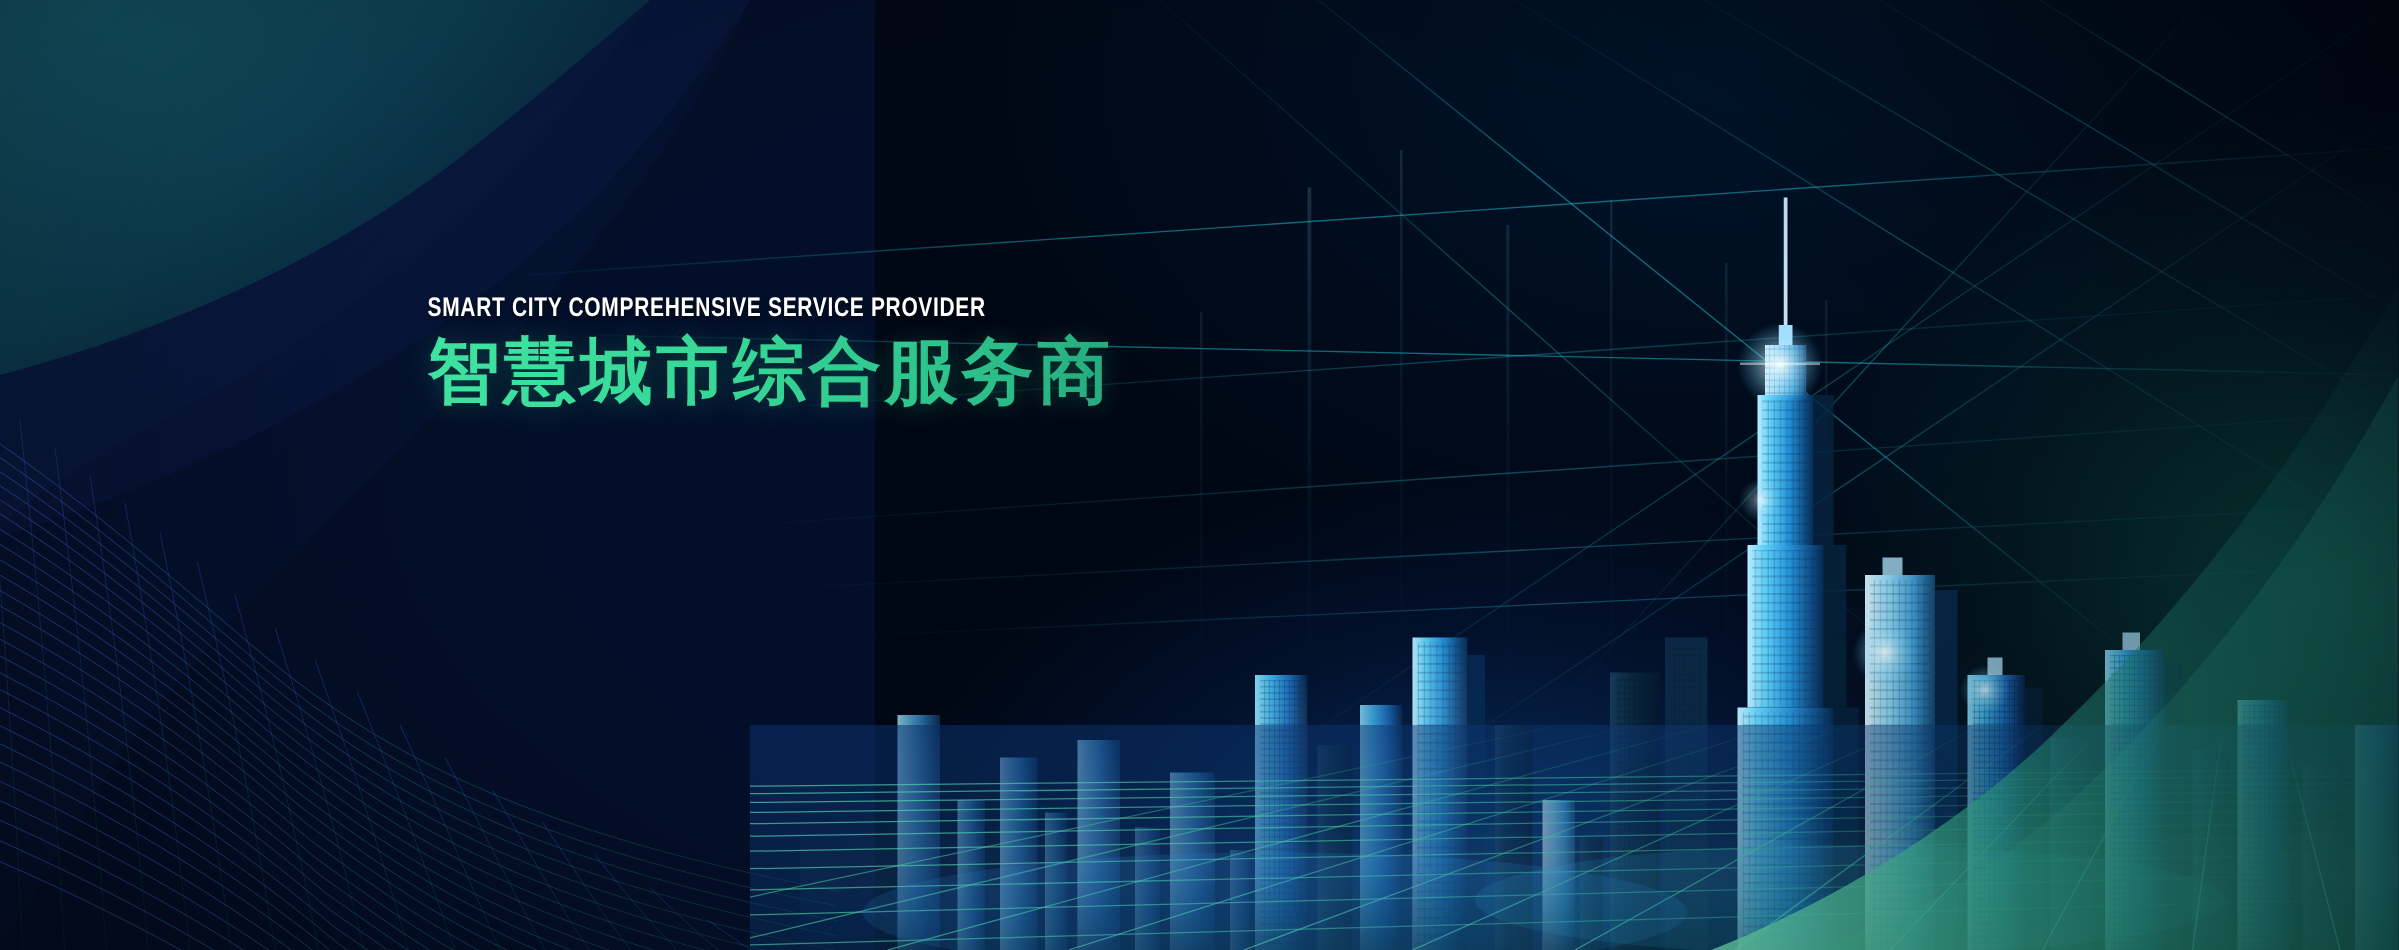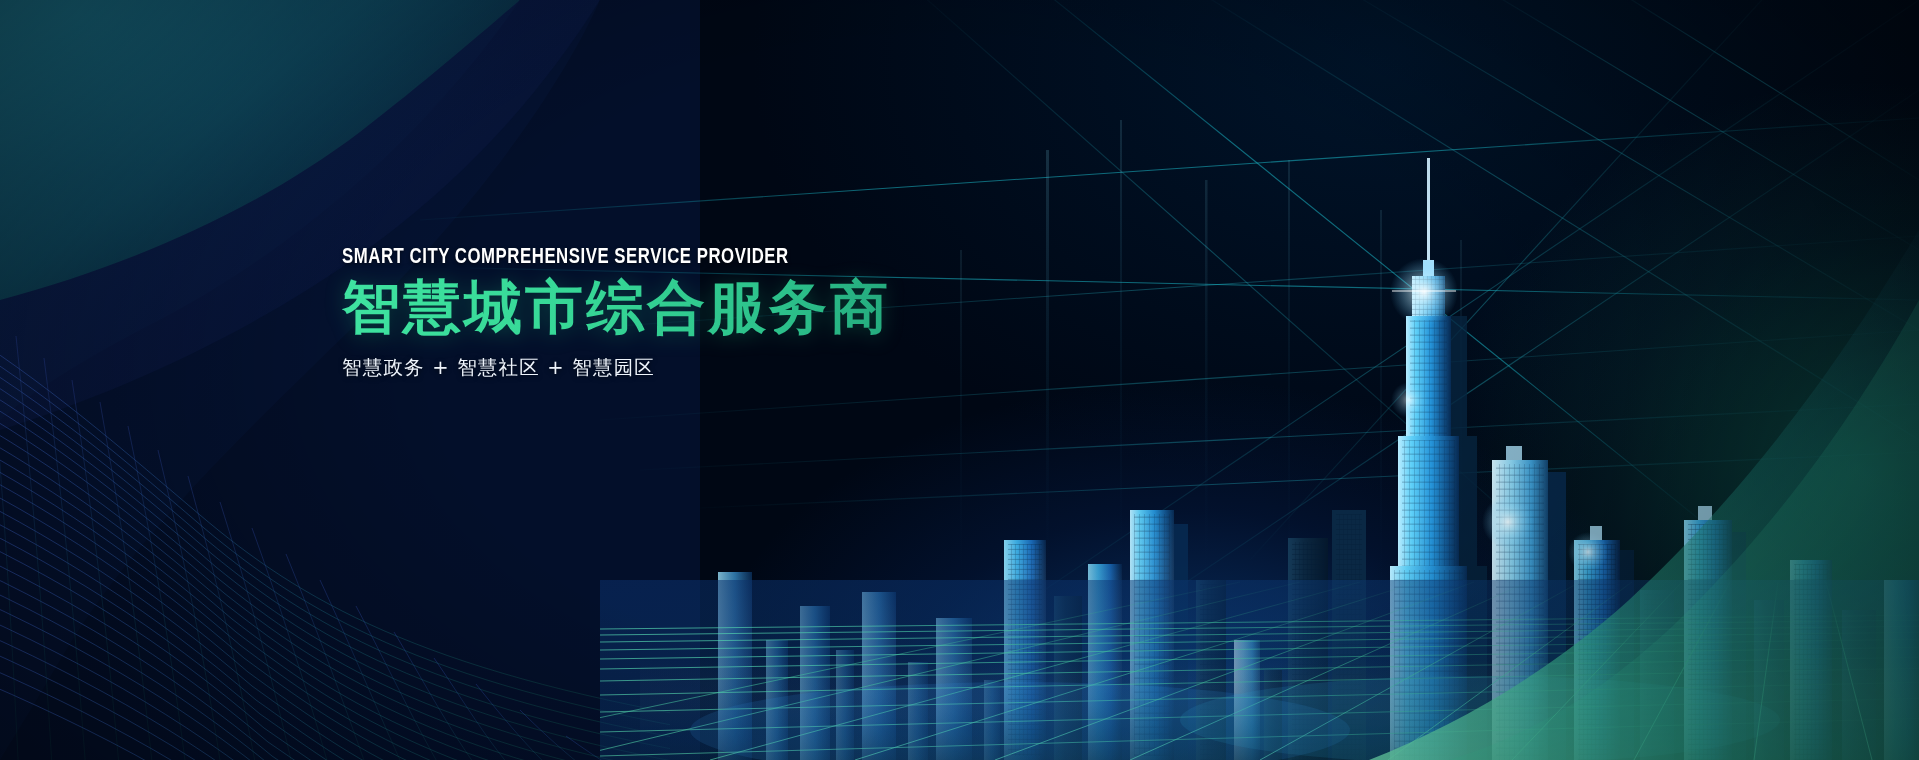--- a/index.html
+++ b/index.html
@@ -65,21 +65,21 @@
 
   
   .vignette {
     background:radial-gradient(ellipse 1150px 700px at 50% 48%, rgba(0,0,0,0) 45%, rgba(0,0,0,0.42) 100%);
   }
 
   
   .copy {
     position:absolute;
     left:342px;
-    top:246px;
+    top:236px;
     width:760px;
     z-index:40;
   }
 
   .eyebrow {
     font-family:"Liberation Sans", sans-serif;
     font-weight:700;
     font-size:21.5px;
     letter-spacing:0.7px;
     color:#ffffff;
@@ -496,16 +496,15 @@
       <path d="M620,230 C560,330 470,470 330,600 C250,672 160,724 70,760 L620,760 Z" fill="url(#greencurve)"></path>
       <path d="M620,300 C570,390 500,500 390,610 C310,690 230,736 150,760 L620,760 Z" fill="#35c79b" opacity="0.16"></path>
     </svg>
   </div>
 
   <div class="layer vignette"></div>
 
   <div class="copy">
     <div class="eyebrow">SMART CITY COMPREHENSIVE SERVICE PROVIDER</div>
     <div class="main-title">智慧城市综合服务商</div>
-    <div class="sub-title">智慧政务 + 智慧社区 + 智慧园区</div>
   </div>
 
 </div>
 
 </body></html>

